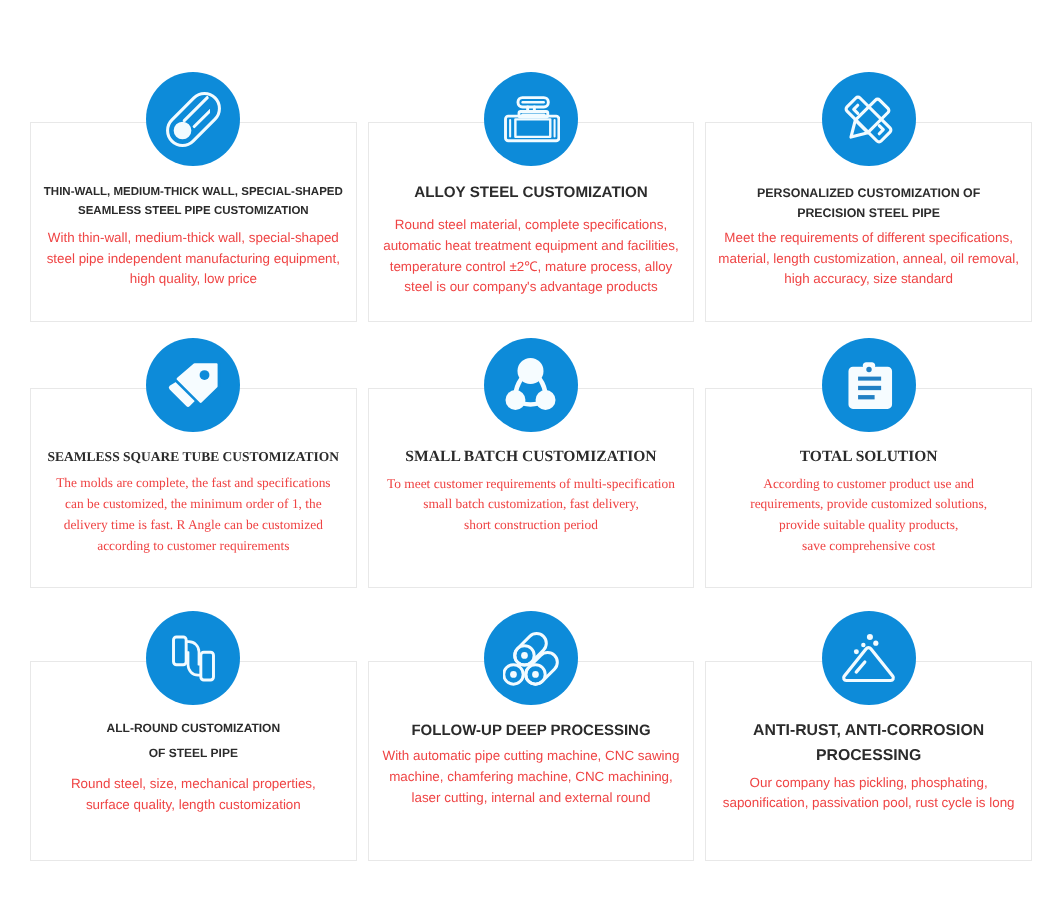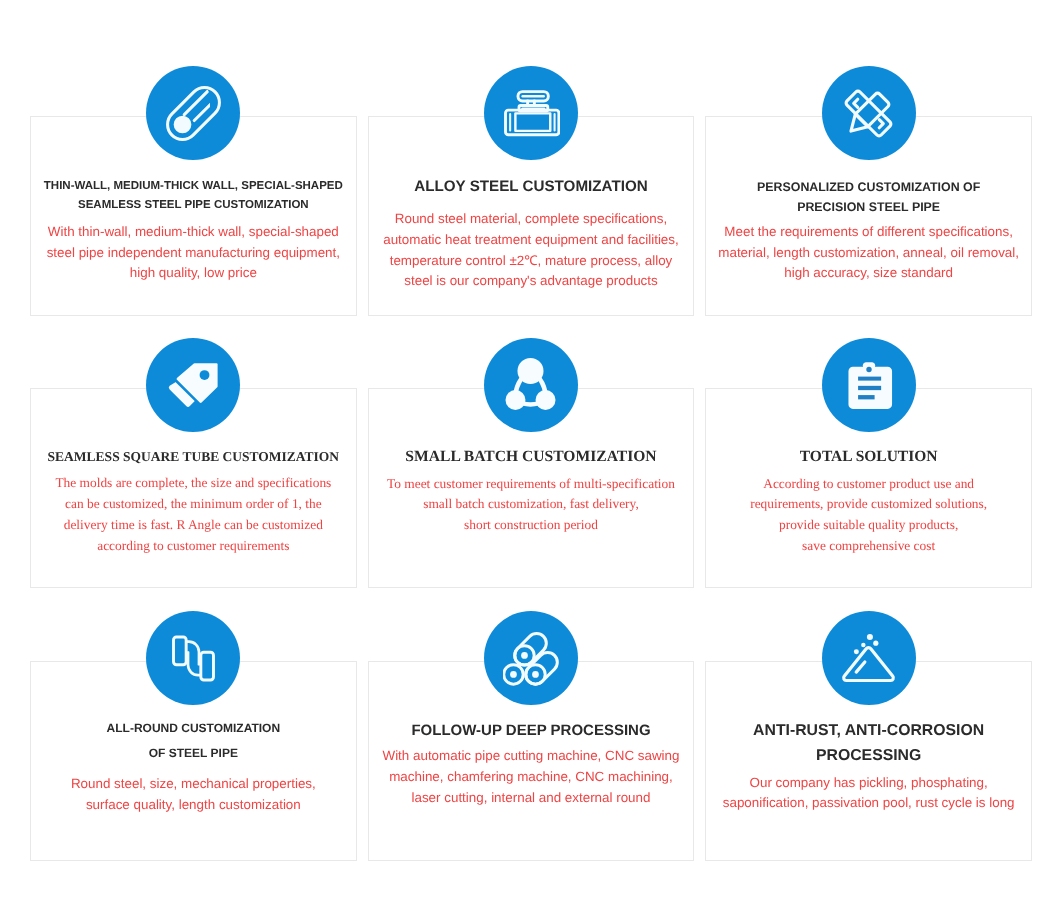--- a/index.html
+++ b/index.html
@@ -7,21 +7,21 @@
   body{width:1060px;height:910px;background:#ffffff;overflow:hidden;
        font-family:"Liberation Sans",sans-serif;
        -webkit-font-smoothing:antialiased;
        text-rendering:geometricPrecision;}
   .grid{position:absolute;left:0;top:0;width:1060px;height:910px;}
   .card{position:absolute;width:326.7px;height:200px;box-sizing:border-box;
         border:1px solid #e8e8e8;background:#ffffff;}
   .card:nth-child(3n+1){left:30px;}
   .card:nth-child(3n+2){left:367.65px;}
   .card:nth-child(3n+3){left:705.3px;}
-  .card:nth-child(-n+3){top:116px;}
+  .card:nth-child(-n+3){top:122px;}
   .card:nth-child(n+4):nth-child(-n+6){top:388px;font-family:Liberation Serif, serif;}
   .card:nth-child(n+7){top:661px;}
   .icon-badge{position:absolute;left:50%;top:-51px;width:94px;height:94px;
               border-radius:50%;background:#0d8bd9;transform:translateX(-50%);
               display:flex;align-items:center;justify-content:center;}
   .icon-badge svg{display:block;}
   .card-title{position:absolute;left:0;right:0;margin:0;padding:0 6px;
               box-sizing:border-box;font-weight:bold;color:#2b2b2b;
               text-align:center;}
   .card-desc{position:absolute;left:0;right:0;margin:0;padding:0 4px;
@@ -112,21 +112,21 @@
         <svg viewBox="0 0 60 60" width="55" height="55">
 <path d="M23.0 19.0 H38.0 a2.6 2.6 0 0 1 2.6 2.6 V36.6 a2.8 2.8 0 0 1 -0.82 1.98 L26.0 52.4 a2.8 2.8 0 0 1 -3.96 0 L4.0 34.3 a2.8 2.8 0 0 1 0 -3.96 L21.0 19.8 a2.8 2.8 0 0 1 2.0 -0.82 Z" fill="#f6fcff"></path>
 <path d="M31.4 4.3 H55.1 a2.6 2.6 0 0 1 2.6 2.6 V30.8 a2.8 2.8 0 0 1 -0.82 1.98 L39.8 49.6 a2.8 2.8 0 0 1 -3.96 0 L11.0 24.8 a2.8 2.8 0 0 1 0 -3.96 L29.4 5.1 a2.8 2.8 0 0 1 2.0 -0.82 Z" fill="#f6fcff" stroke="#0d8bd9" stroke-width="2.8"></path>
 <circle cx="42.0" cy="18.6" r="5.35" fill="#0d8bd9"></circle>
 </svg>
       </div>
     <h3 class="card-title" style="font-size:13.5px;line-height:20.80px;top:57.8px">
         <span class="tl">SEAMLESS SQUARE TUBE CUSTOMIZATION</span>
       </h3>
     <p class="card-desc" style="line-height:20.80px;top:84.4px">
-        <span class="dl">The molds are complete, the size and specifications</span>
+        <span class="dl">The molds are complete, the fast and specifications</span>
         <span class="dl">can be customized, the minimum order of 1, the</span>
         <span class="dl">delivery time is fast. R Angle can be customized</span>
         <span class="dl">according to customer requirements</span>
       </p>
   </div>
   <div class="card">
     <div class="icon-badge">
         <svg viewBox="0 0 60 60" width="55" height="55">
 <g fill="none" stroke="#f6fcff" stroke-width="5.0" stroke-linecap="round">
 <path d="M30 13.5 A34.6 34.6 0 0 0 13.6 46"></path>

